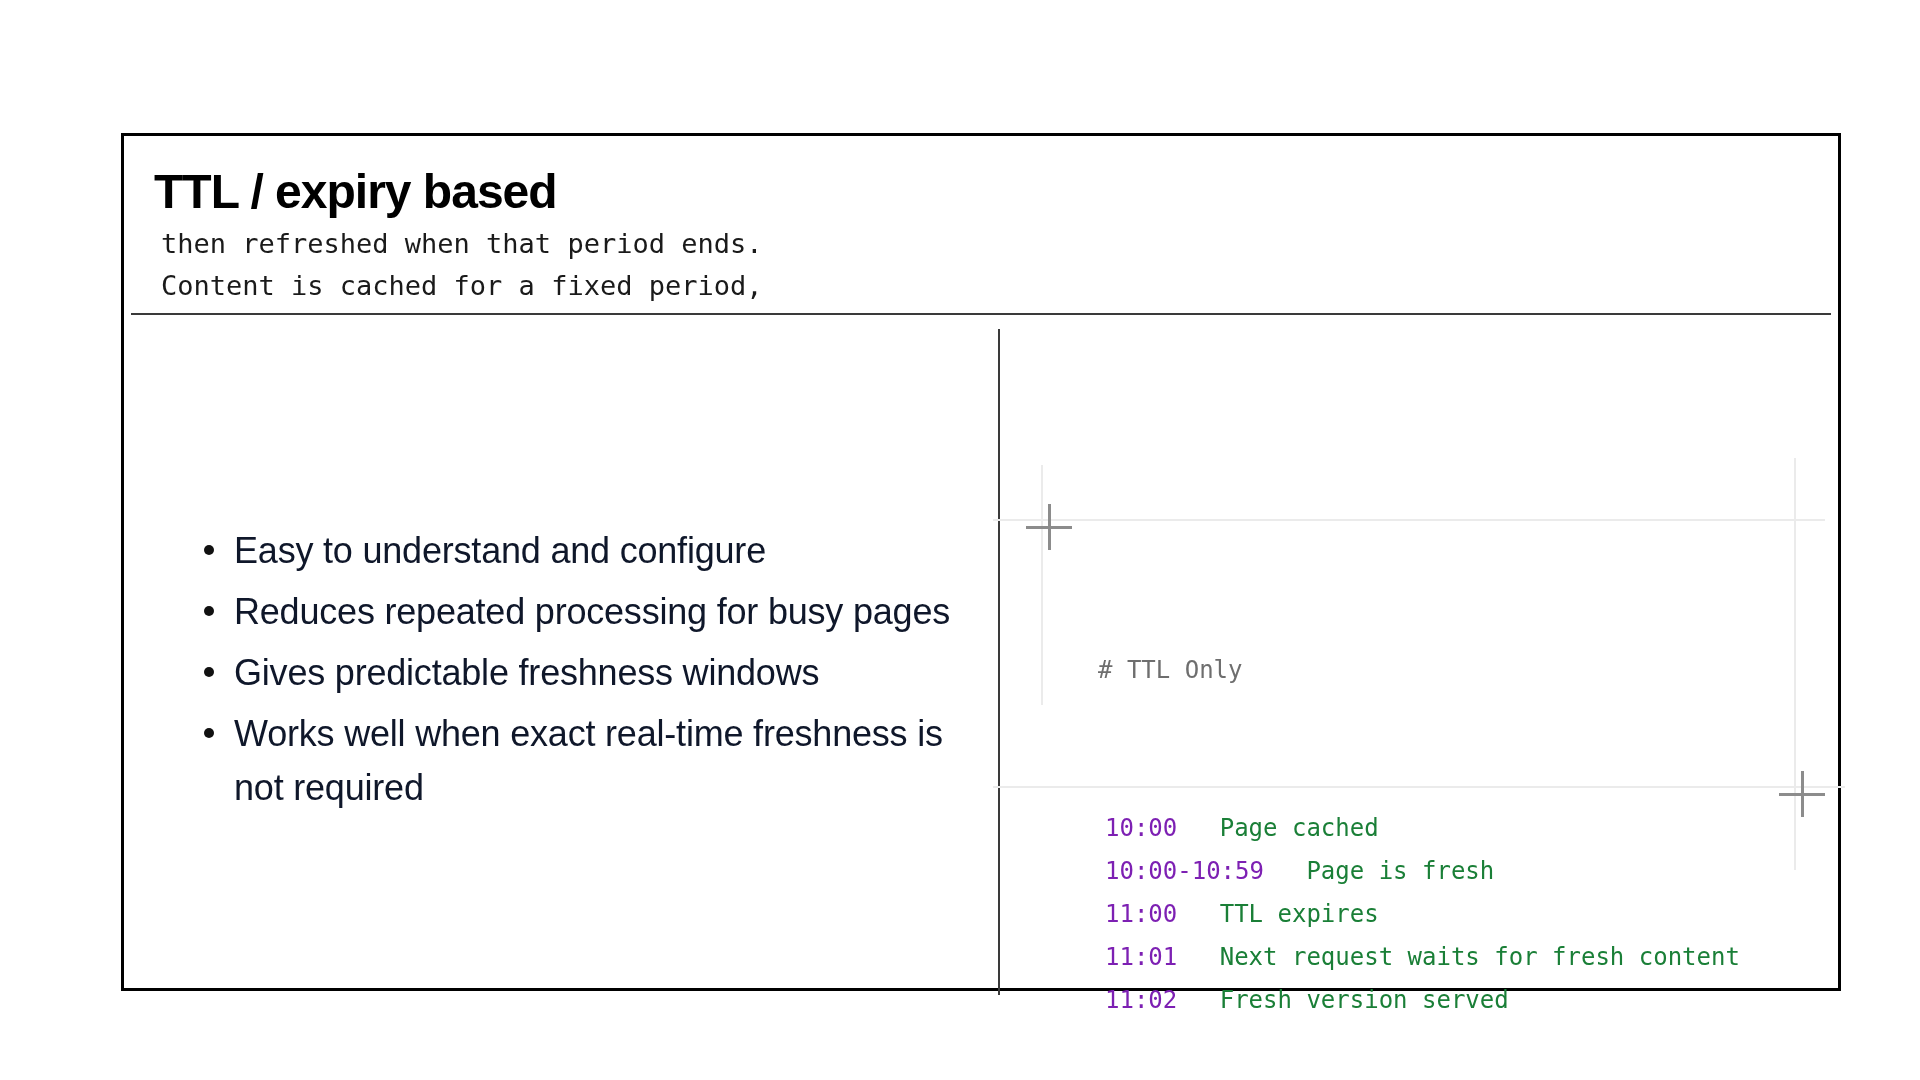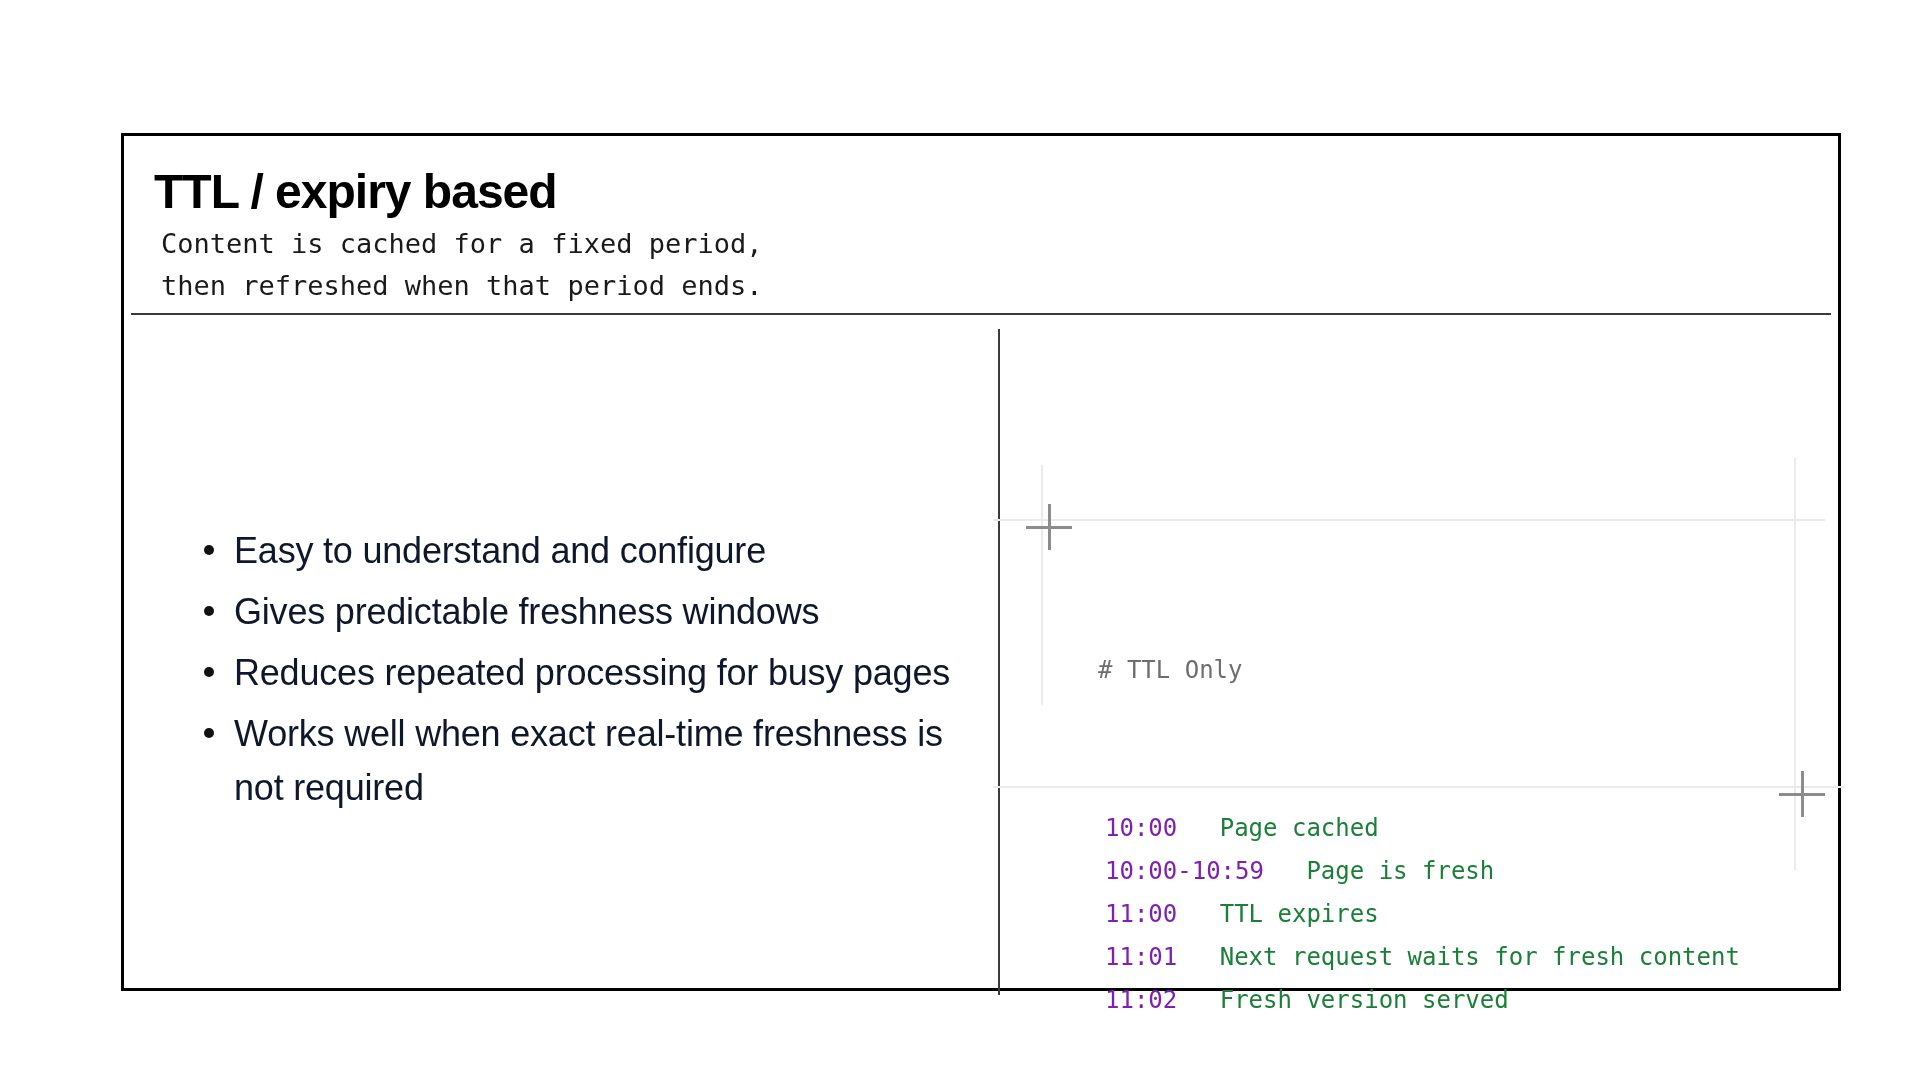--- a/index.html
+++ b/index.html
@@ -63,33 +63,33 @@
   .plus .pv{left:-1.5px;top:-23px;width:3px;height:46px;}
 </style>
 </head>
 <body>
 
 <div class="card">
 
   <div class="card-header">
     <div class="card-title">TTL / expiry based</div>
     <div class="card-subtitle">
+      <div>then refreshed when that period ends.</div>
       <div>Content is cached for a fixed period,</div>
-      <div>then refreshed when that period ends.</div>
     </div>
   </div>
 
   <div class="card-body">
 
     <div class="panel-left">
       <ul class="bullets" id="bullet-list">
 
       <li>Easy to understand and configure</li>
+          <li>Reduces repeated processing for busy pages</li>
           <li>Gives predictable freshness windows</li>
-          <li>Reduces repeated processing for busy pages</li>
           <li>Works well when exact real-time freshness is not required</li>
         </ul>
     </div>
 
     <div class="panel-right">
       <div class="code" id="code-block">
         <div class="comment"># TTL Only</div>
         
       <div class="code-line"><span class="t">10:00</span><span> </span><span class="e">Page cached</span></div><div class="code-line"><span class="t">10:00-10:59</span><span> </span><span class="e">Page is fresh</span></div><div class="code-line"><span class="t">11:00</span><span> </span><span class="e">TTL expires</span></div><div class="code-line"><span class="t">11:01</span><span> </span><span class="e">Next request waits for fresh content</span></div><div class="code-line"><span class="t">11:02</span><span> </span><span class="e">Fresh version served</span></div></div>
     </div>

